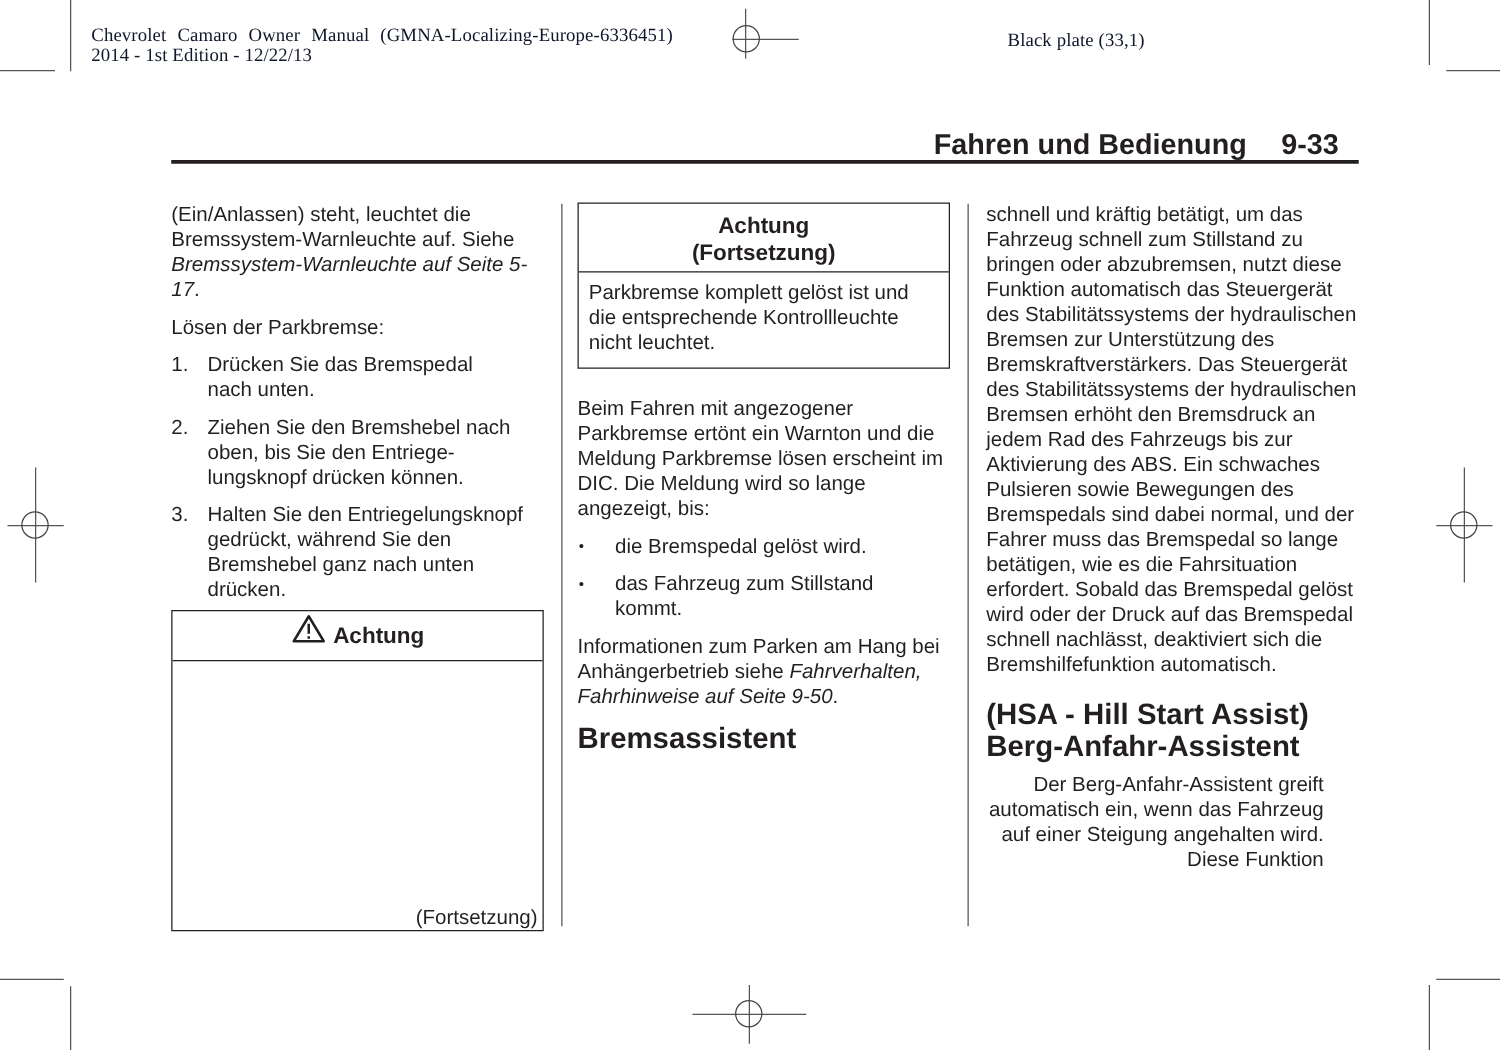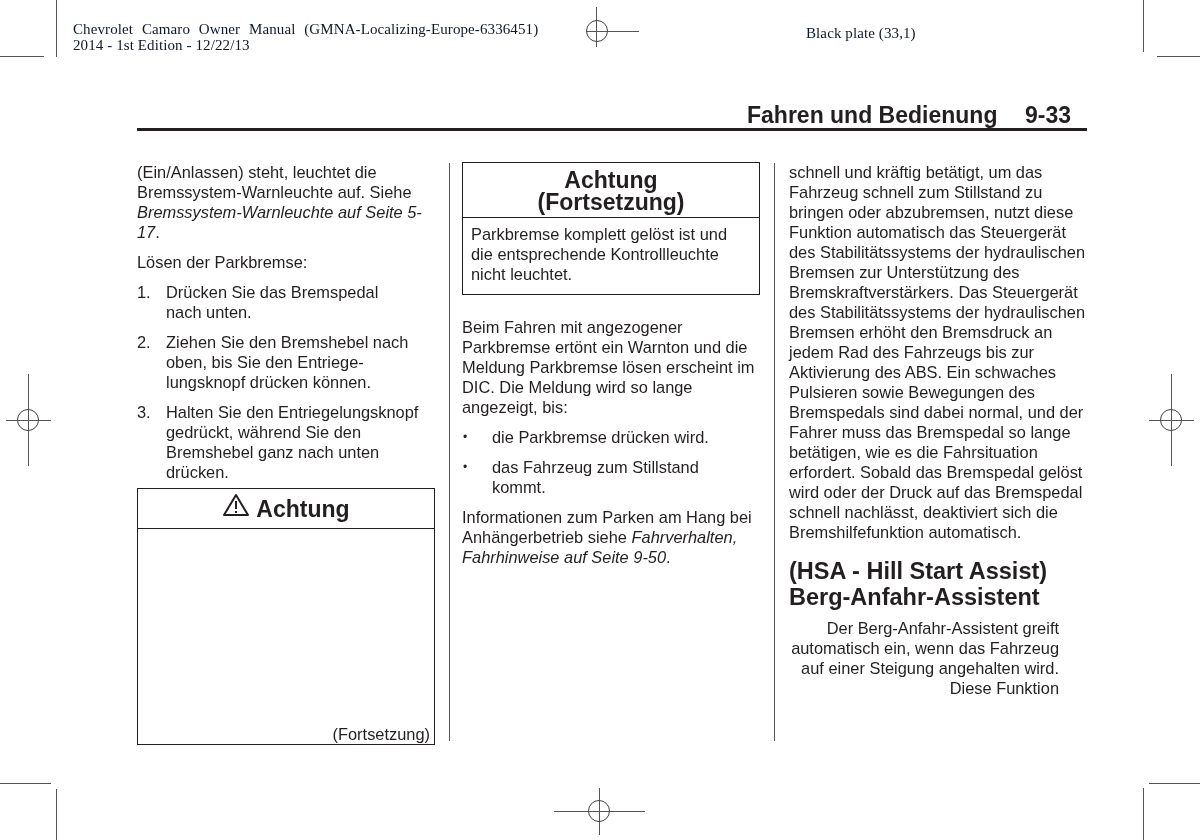--- a/index.html
+++ b/index.html
@@ -24,21 +24,21 @@
   
   .col { position:absolute; font-family:"Liberation Sans", sans-serif; font-size:16.4px; line-height:20px; }
   .col p { margin:0 0 10px 0; }
   .col i { font-style:italic; }
   .ol-item { display:flex; margin:0 0 10px 0; }
   .ol-num { width:29px; flex:none; }
   .ul-item { display:flex; margin:0 0 10px 0; }
   .ul-bullet { width:29px; flex:none; font-size:12px; padding-left:1px; }
 
   .box { border:1.5px solid #231f20; box-sizing:border-box; position:absolute; }
-  .box-head { border-bottom:1.5px solid #231f20; text-align:center; font-weight:bold; font-size:23px; line-height:22px; }
+  .box-head { border-bottom:1.5px solid #231f20; text-align:center; font-weight:bold; font-size:18px; line-height:22px; }
   .box-body { padding:7px 8px 0 8px; font-size:16.4px; line-height:20px; }
   .contd { position:absolute; right:4px; bottom:0; font-size:16.4px; line-height:20px; }
 
   h2.section { margin:0; font-weight:bold; font-size:23.5px; line-height:26px; font-family:"Liberation Sans", sans-serif; }
 </style>
 </head>
 <body>
 
 <div>
 
@@ -123,29 +123,30 @@
     <div>Achtung</div>
     <div>(Fortsetzung)</div>
   </div>
   <div class="box-body" style="padding-top:6px; width:270px;">Parkbremse komplett gelöst ist und die entsprechende Kontroll­leuchte nicht leuchtet.</div>
 </div>
 
 <div class="col" style="left:462px; top:317px; width:300px;">
   <p>Beim Fahren mit angezogener Parkbremse ertönt ein Warnton und die Meldung Parkbremse lösen erscheint im DIC. Die Meldung wird so lange angezeigt, bis:</p>
   <div class="ul-item">
     <span class="ul-bullet">•</span>
-    <span>die Parkbremse drücken wird.</span>
+    <span>die Bremspedal gelöst wird.</span>
   </div>
   <div class="ul-item">
     <span class="ul-bullet">•</span>
     <span style="width:240px;">das Fahrzeug zum Stillstand kommt.</span>
   </div>
   <p>
     <span>Informationen zum Parken am Hang bei Anhängerbetrieb siehe </span><i>Fahrver­halten, Fahrhinweise auf Seite 9-50</i><span>.</span>
   </p>
+  <h2 class="section" style="margin:10px 0 8px 0;">Bremsassistent</h2>
 </div>
 
 <div class="col" style="left:789px; top:162px; width:302px;">
   <p>schnell und kräftig betätigt, um das Fahrzeug schnell zum Stillstand zu bringen oder abzubremsen, nutzt diese Funktion automatisch das Steuergerät des Stabilitätssystems der hydraulischen Bremsen zur Unterstützung des Bremskraftvers­tärkers. Das Steuergerät des Stabili­tätssystems der hydraulischen Bremsen erhöht den Bremsdruck an jedem Rad des Fahrzeugs bis zur Aktivierung des ABS. Ein schwa­ches Pulsieren sowie Bewegungen des Bremspedals sind dabei normal, und der Fahrer muss das Brems­pedal so lange betätigen, wie es die Fahrsituation erfordert. Sobald das Bremspedal gelöst wird oder der Druck auf das Bremspedal schnell nachlässt, deaktiviert sich die Bremshilfefunktion automatisch.</p>
   <h2 class="section" style="margin:16px 0 8px 0;">
     <div>(HSA - Hill Start Assist)</div>
     <div>Berg-Anfahr-Assistent</div>
   </h2>
   <p style="width:270px;text-align:right;">Der Berg-Anfahr-Assistent greift automatisch ein, wenn das Fahrzeug auf einer Steigung angehalten wird. Diese Funktion</p>
 </div>

